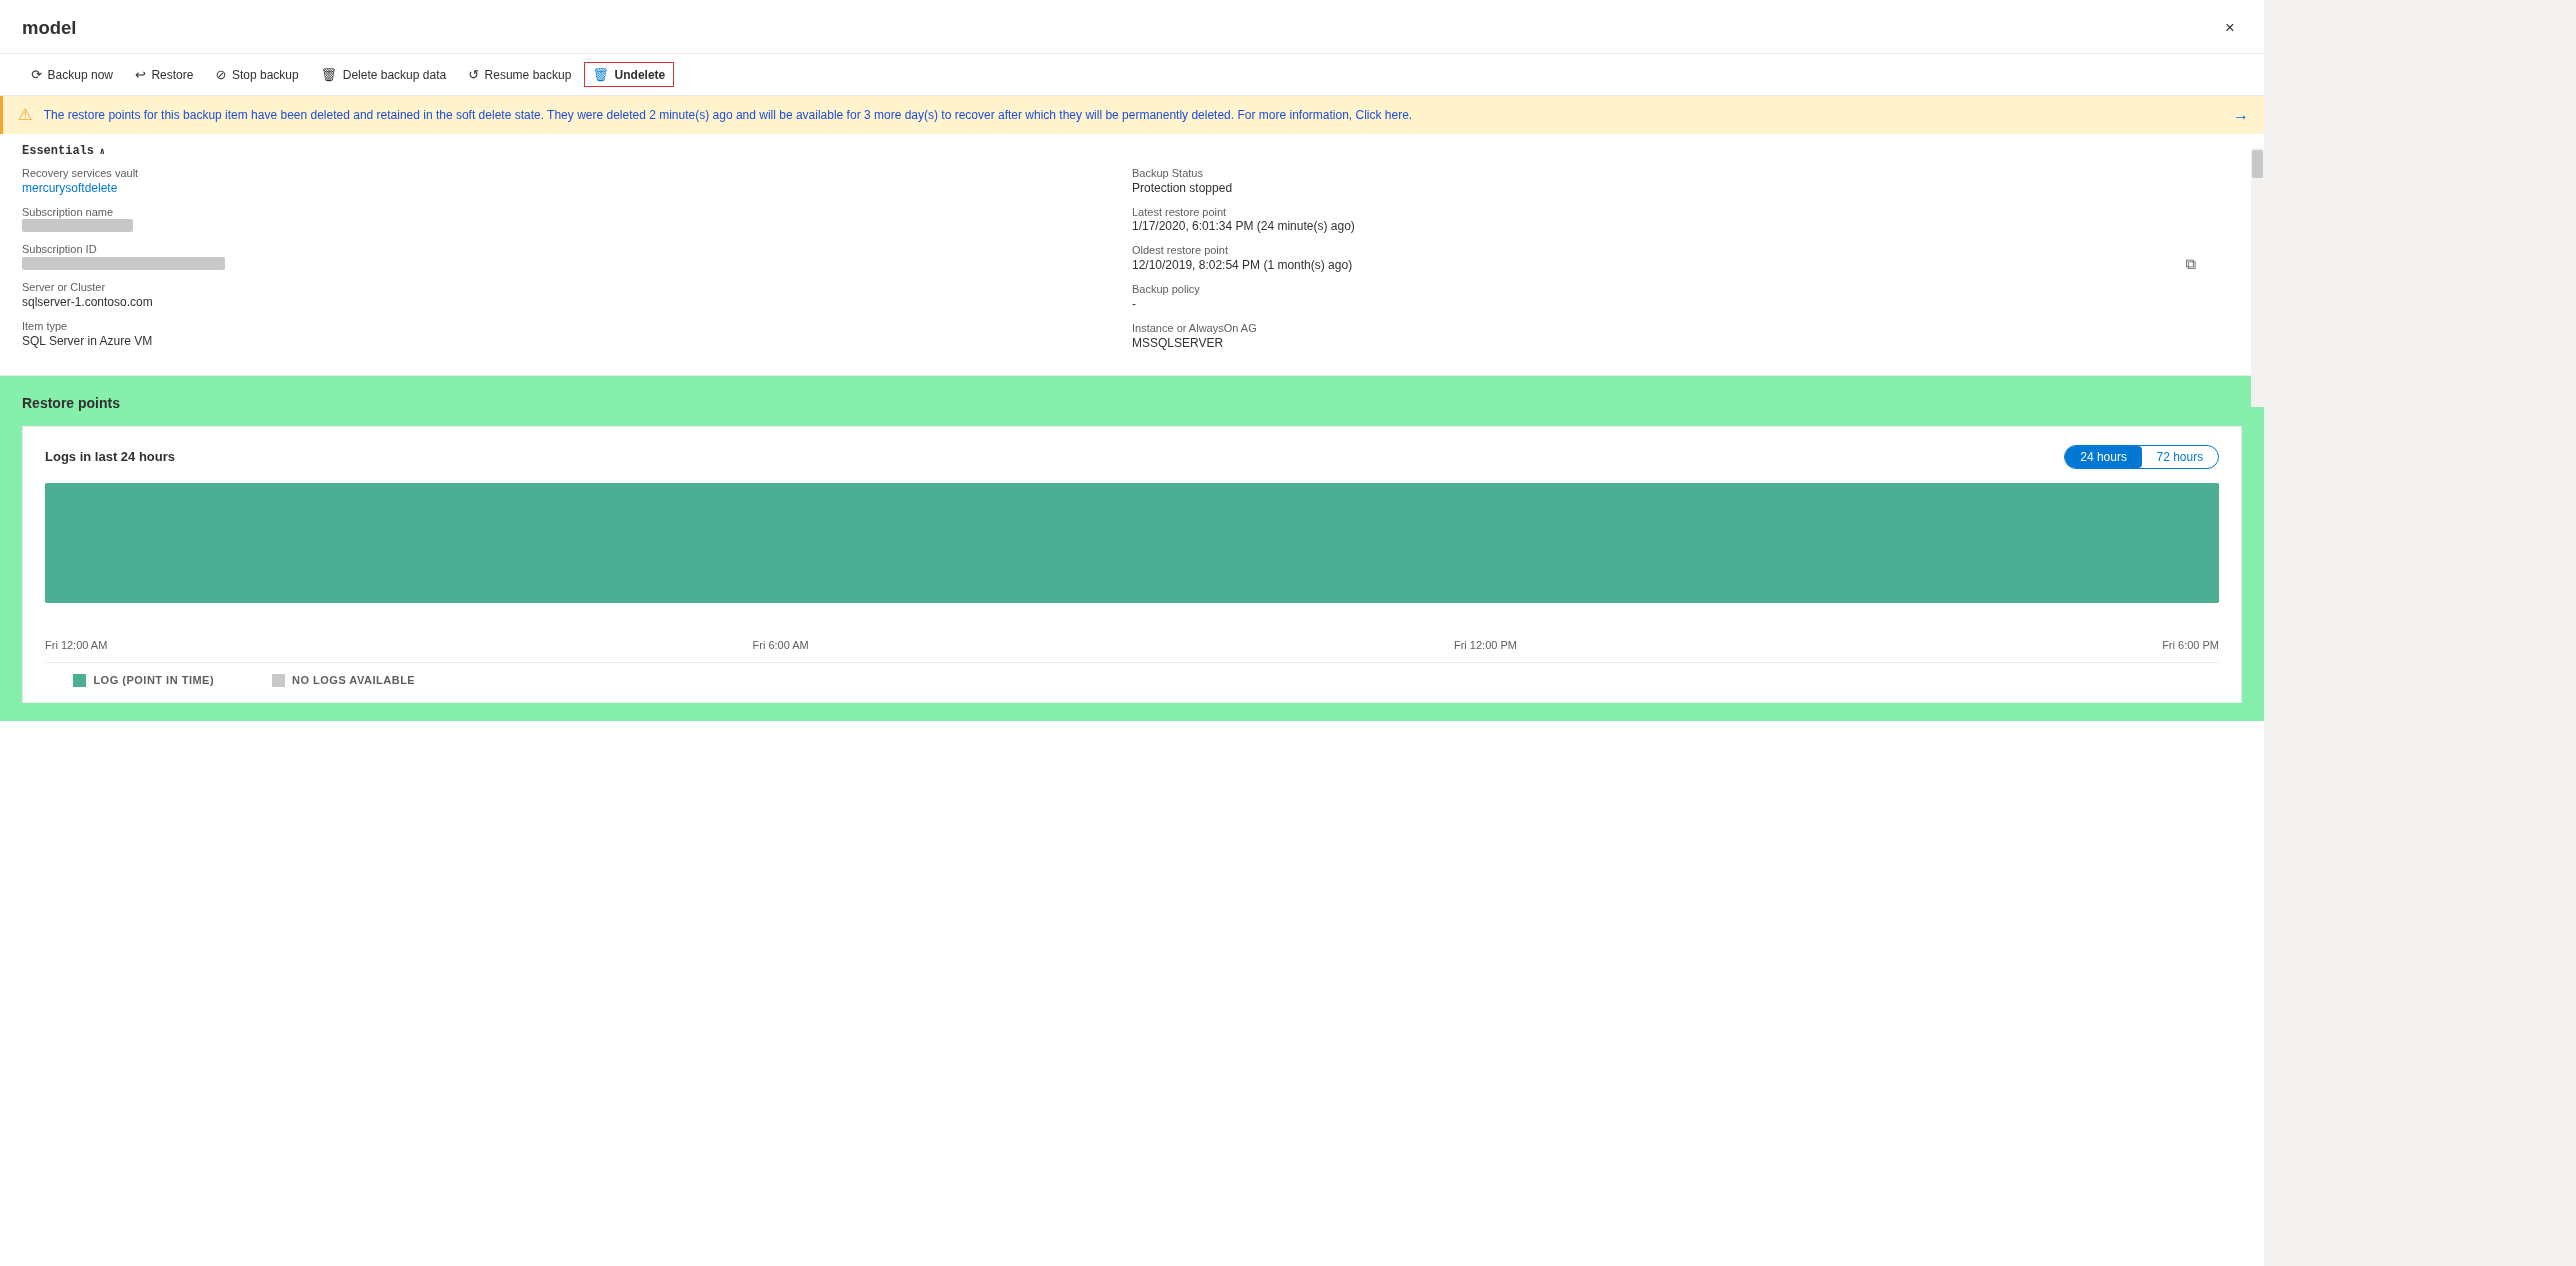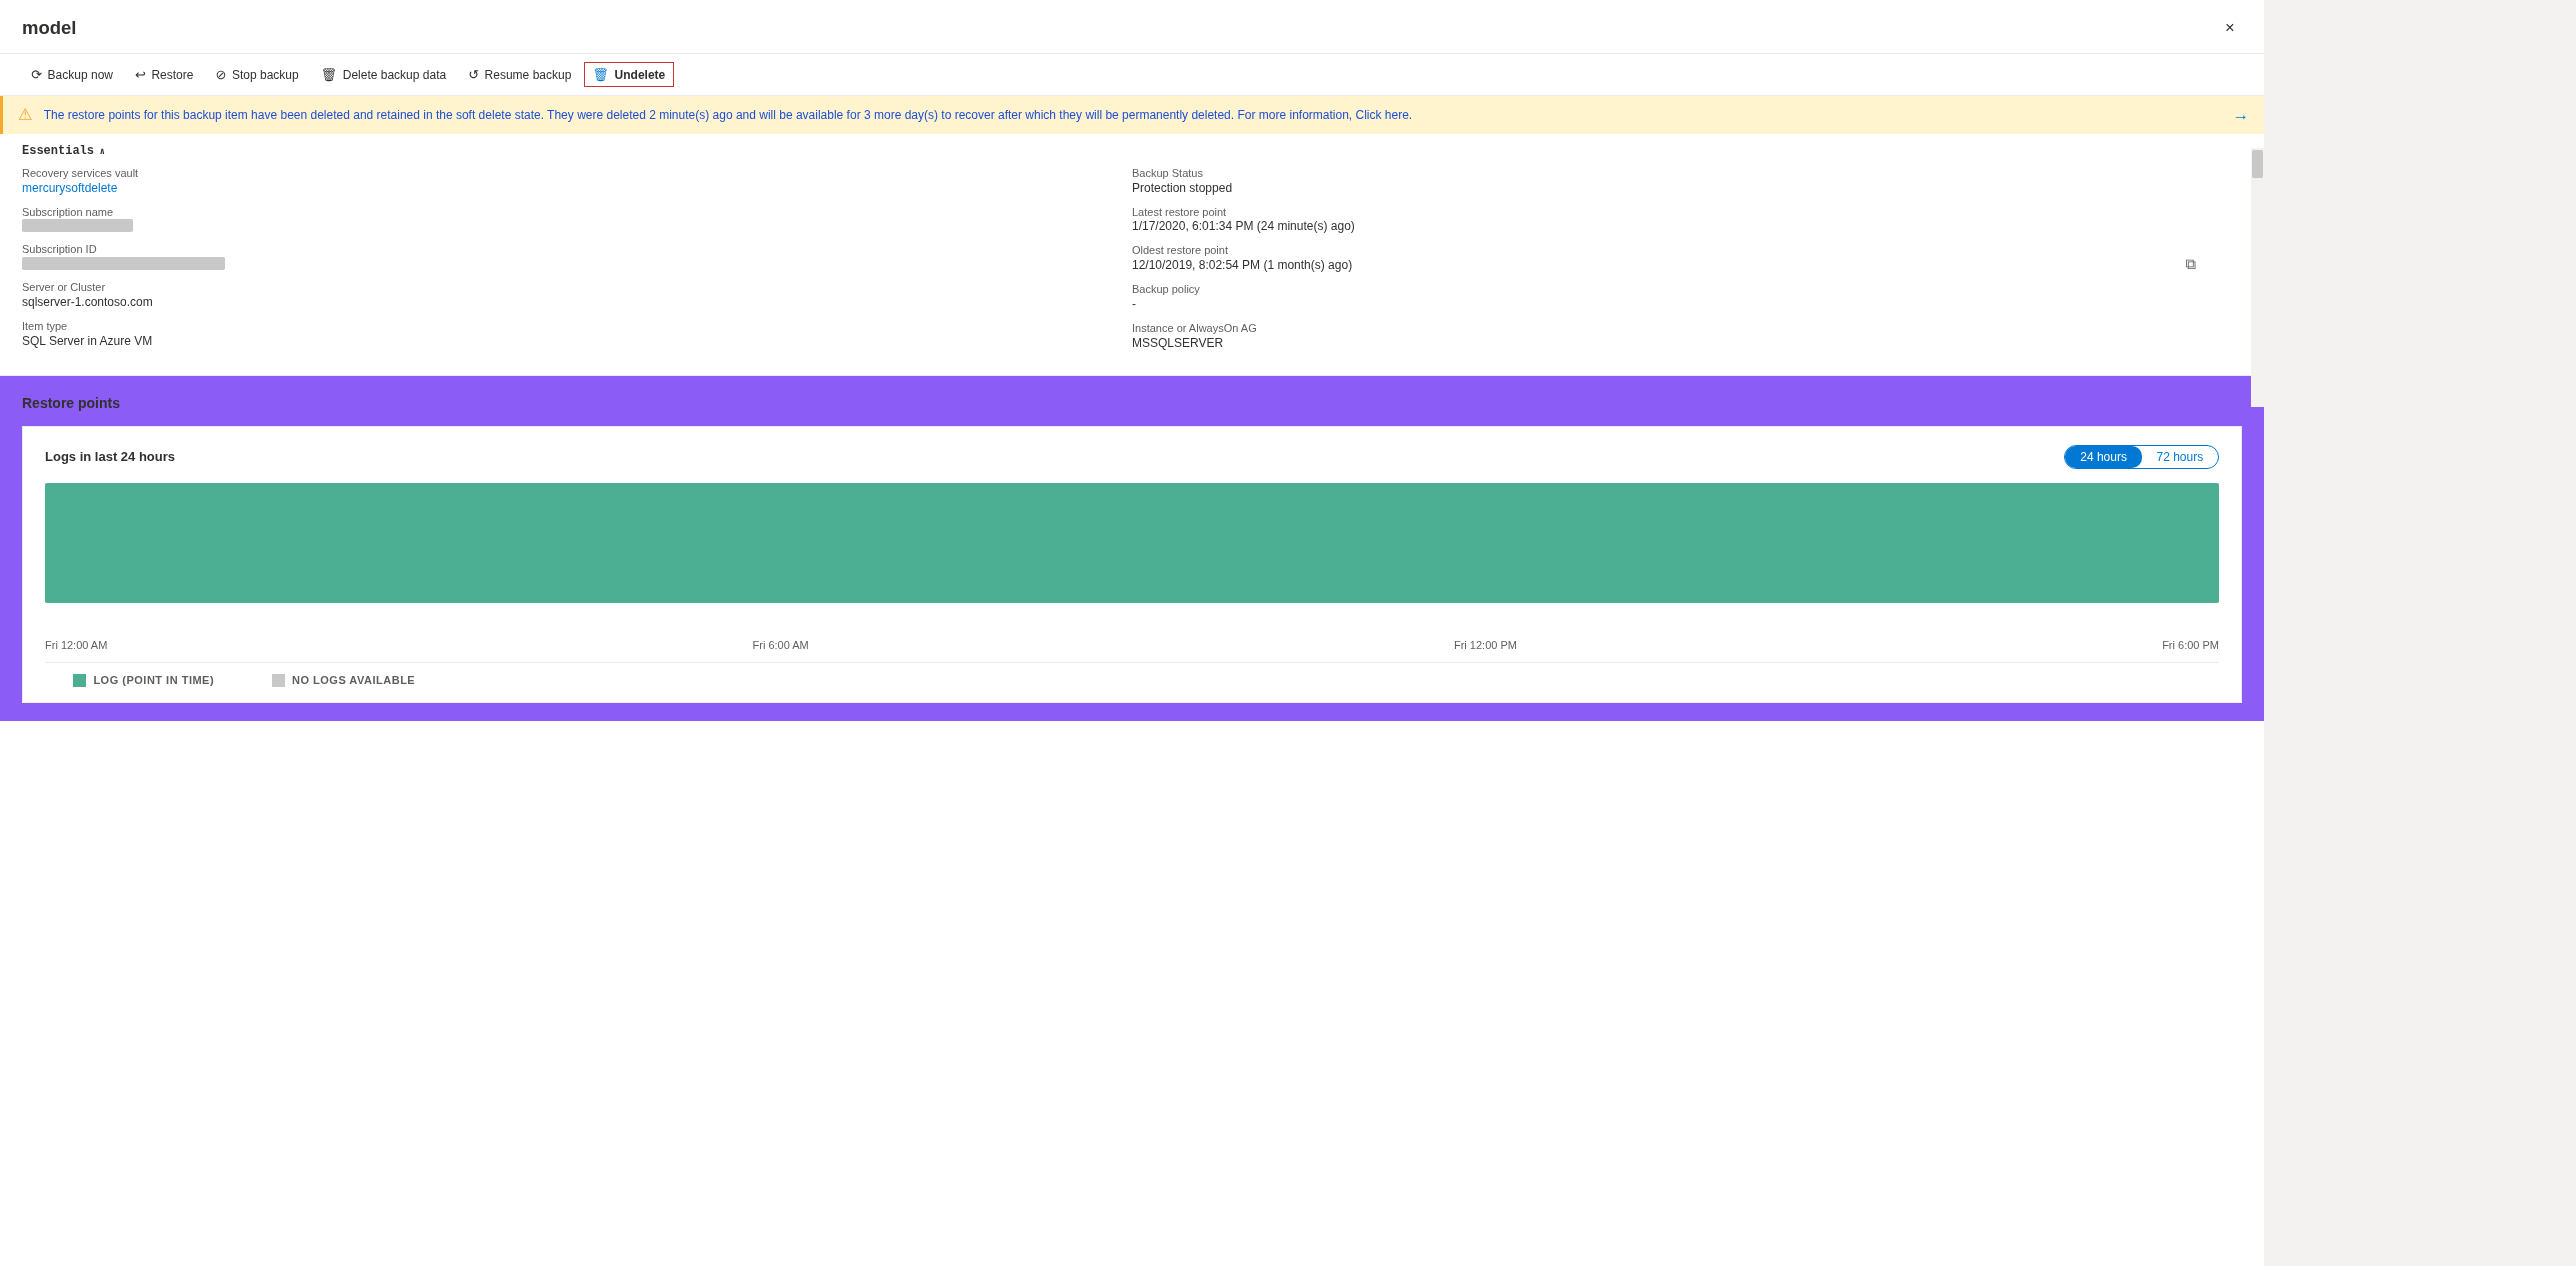--- a/index.html
+++ b/index.html
@@ -184,21 +184,21 @@
       padding: 3.7px 14.8px;
       border: none;
       cursor: pointer;
       font-size: 12px;
       background: none;
       color: #0078d4;
     }
     .time-toggle-btn.active {
       background: #0078d4;
       color: #fff;
-      border-radius: 10px;
+      border-radius: 4px;
     }
     .chart-area {
       position: relative;
       height: 148px;
       margin-bottom: 7.4px;
     }
     .chart-bar {
       background: #4caf93;
       position: absolute;
       top: 0;
@@ -343,21 +343,21 @@
         </div>
         <div class="essentials-item">
           <div class="essentials-label">Instance or AlwaysOn AG</div>
           <div class="essentials-value">MSSQLSERVER</div>
         </div>
         <button class="copy-btn" style="position:absolute; right:46px; top:50%; transform:translateY(-50%);">⧉</button>
       </div>
     </div>
   </div>
 
-  <div class="restore-points-section" style="padding:18.5px 22px; background:#8b5cf6;">
+  <div class="restore-points-section" style="padding:18.5px 22px; background:#86efac;">
     <div class="section-title">Restore points</div>
     <div class="chart-container">
       <div class="chart-header">
         <span class="chart-title">Logs in last 24 hours</span>
         <div class="time-toggle">
           <button class="time-toggle-btn active">24 hours</button>
           <button class="time-toggle-btn">72 hours</button>
         </div>
       </div>
 

